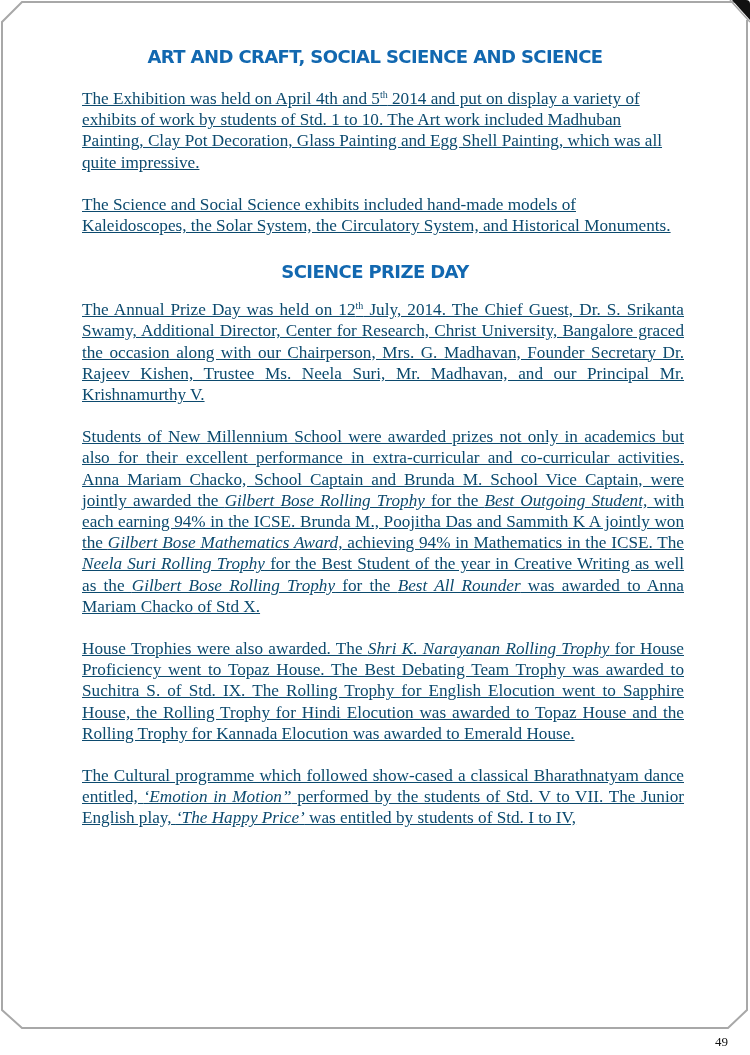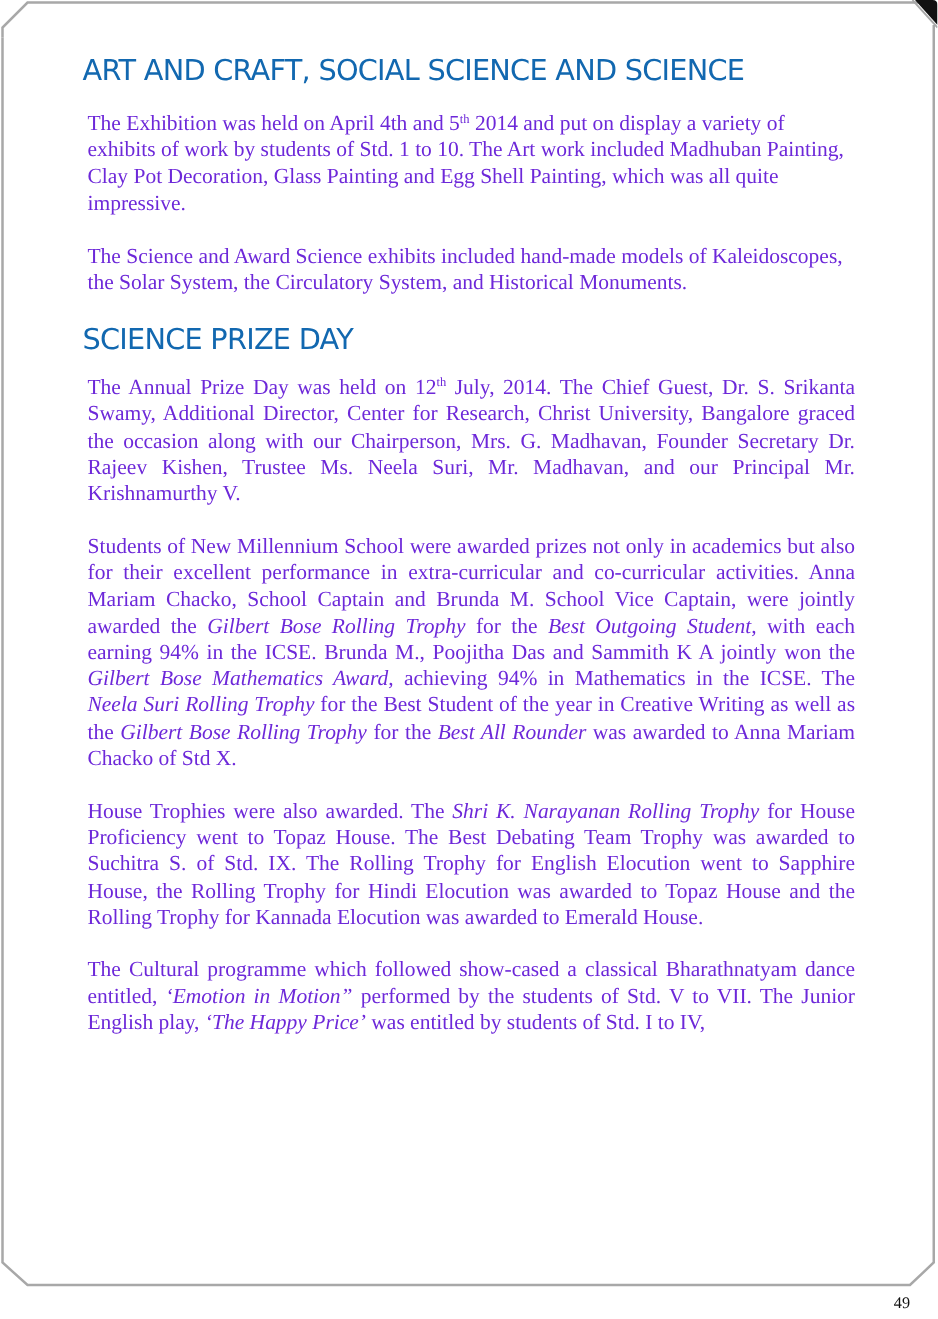--- a/index.html
+++ b/index.html
@@ -1,28 +1,28 @@
 <!DOCTYPE html>
 <html><head>
 <meta charset="utf-8">
 <style>
   html, body { margin:0; padding:0; background:#ffffff; }
   body { width:750px; height:1055px; position:relative; overflow:hidden; }
   .frame { position:absolute; left:0; top:0; width:750px; height:1035px; }
   .corner-flag { position:absolute; right:0; top:0; width:22px; height:24px; }
   .content { position:absolute; left:66px; top:42px; width:618px; }
   h1 {
-    font-family:"DejaVu Sans", sans-serif; font-weight:normal; color:#1268b0;
-    font-size:23px; line-height:30px; text-align:left; margin:0 0 16px 0;
+    font-family:"DejaVu Sans", sans-serif; font-weight:bold; color:#1268b0;
+    font-size:18px; line-height:30px; text-align:center; margin:0 0 16px 0;
     letter-spacing:-0.6px;
   }
   h1.second { margin-top:16px; margin-bottom:12px; }
   p {
     font-family:"Liberation Serif", serif; font-size:17.2px; line-height:21.2px;
-    color:#6d28d9; margin:0 0 21px 4px;
+    color:#0c4a6e; margin:0 0 21px 16px;text-decoration:underline;
   }
   p.justify { text-align:justify; }
   p.left { text-align:left; }
   sup { font-size:10px; line-height:0; vertical-align:6px; }
   .page-number {
     position:absolute; right:22px; top:1034px;
     font-family:"Liberation Serif", serif; font-size:13px; color:#111;
   }
 </style>
 </head>
@@ -36,21 +36,21 @@
   <path d="M4,0 L18,0 Q22,0 22,4 L22,20 Z" fill="#111111"></path>
   <line x1="2" y1="0" x2="22" y2="22" stroke="#a8a8a8" stroke-width="1.5"></line>
 </svg>
 
 <div class="content">
   <h1>
     <span>ART AND CRAFT, SOCIAL SCIENCE AND SCIENCE</span><br>
   </h1>
 
   <p class="left"><span>The Exhibition was held on April 4th and 5</span><sup>th</sup><span> 2014 and put on display a variety of exhibits of work by students of Std. 1 to 10.  The Art work included Madhuban Painting, Clay Pot Decoration, Glass Painting and Egg Shell Painting, which was all quite impressive.</span></p>
-  <p class="left">The Science and Award Science exhibits included hand-made models of Kaleidoscopes, the Solar System, the Circulatory System, and Historical Monuments.</p>
+  <p class="left">The Science and Social Science exhibits included hand-made models of Kaleidoscopes, the Solar System, the Circulatory System, and Historical Monuments.</p>
 
   <h1 class="second">SCIENCE PRIZE DAY</h1>
 
   <p class="justify"><span>The Annual Prize Day was held on 12</span><sup>th</sup><span> July, 2014.  The Chief Guest, Dr. S. Srikanta Swamy, Additional Director, Center for Research, Christ University, Bangalore graced the occasion along with our Chairperson, Mrs. G. Madhavan, Founder Secretary Dr. Rajeev Kishen, Trustee Ms. Neela Suri, Mr. Madhavan, and our Principal Mr. Krishnamurthy V.</span></p>
 
   <p class="justify"><span>Students of New Millennium School were awarded prizes not only in academics but also for their excellent performance in extra-curricular and co-curricular activities. Anna Mariam Chacko, School Captain and Brunda M. School Vice Captain, were jointly  awarded the </span><i>Gilbert Bose Rolling Trophy</i><span> for the </span><i>Best Outgoing Student,</i><span> with each earning 94% in the ICSE.  Brunda M., Poojitha Das and Sammith K A jointly won the </span><i>Gilbert Bose Mathematics Award,</i><span> achieving 94% in Mathematics in the ICSE. The </span><i>Neela Suri Rolling Trophy</i><span> for the Best Student of the year in Creative Writing as well as the </span><i>Gilbert Bose Rolling Trophy</i><span> for the </span><i>Best All Rounder</i><span> was awarded to Anna Mariam Chacko of Std X.</span></p>
 
   <p class="justify"><span>House Trophies were also awarded.  The </span><i>Shri K. Narayanan Rolling Trophy</i><span> for House Proficiency went to Topaz House.  The Best Debating Team Trophy was awarded to Suchitra S. of Std. IX.  The Rolling Trophy for English Elocution went to Sapphire House, the Rolling Trophy for Hindi Elocution was awarded to Topaz House and the Rolling Trophy for Kannada Elocution was awarded to Emerald House.</span></p>
 
   <p class="justify"><span>The Cultural programme which followed show-cased a classical Bharathnatyam dance entitled, </span><i>‘Emotion in Motion”</i><span> performed by the students of Std. V to VII. The Junior English play, </span><i>‘The Happy Price’</i><span> was entitled by students of Std. I to IV,</span></p>

